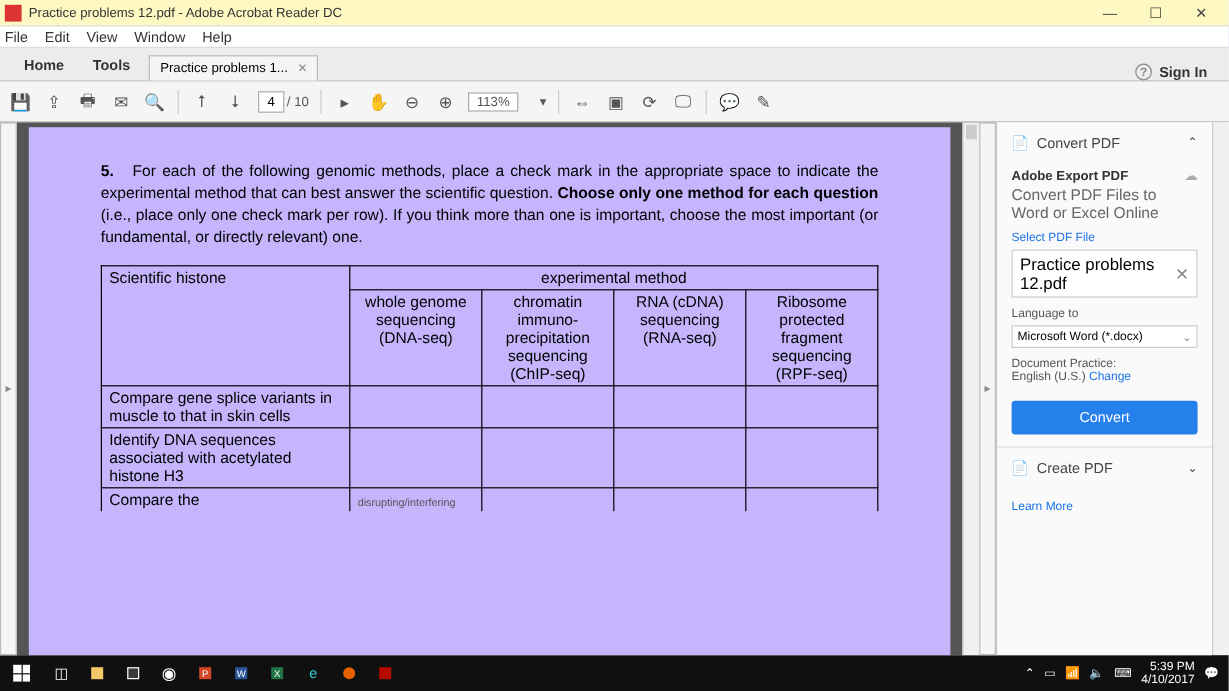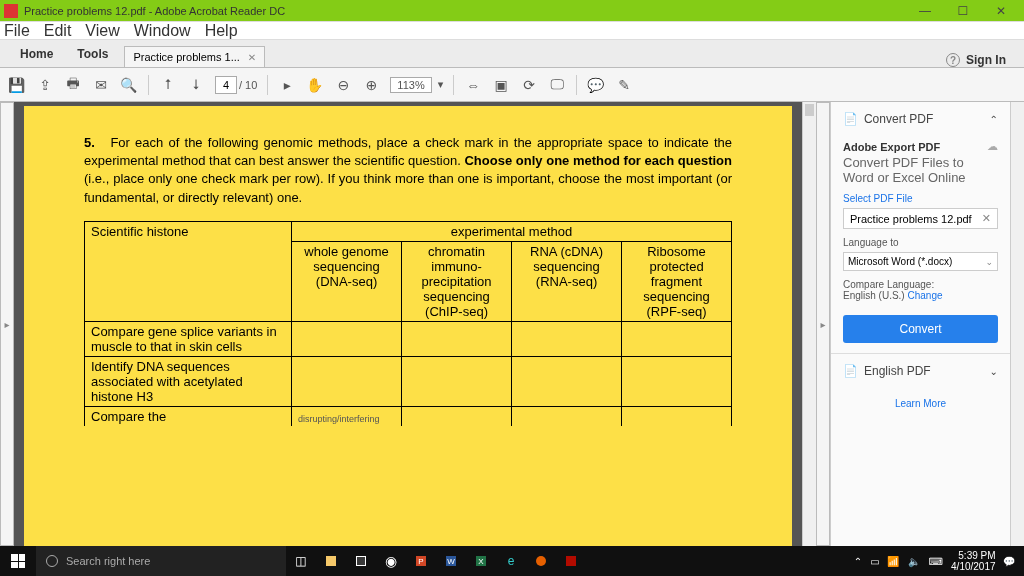--- a/index.html
+++ b/index.html
@@ -1,62 +1,62 @@
 <!DOCTYPE html>
 <html><head>
 <meta charset="utf-8">
 <style>
 *{box-sizing:border-box;margin:0;padding:0;font-family:"Segoe UI",Arial,sans-serif}
 body{width:1024px;height:576px;overflow:hidden;background:#fff;display:flex;flex-direction:column;font-size:12px}
-.titlebar{height:22px;background:#84cc16;display:flex;align-items:center;padding:0 4px;border-bottom:1px solid #ddd}
+.titlebar{height:22px;background:#fef9c3;display:flex;align-items:center;padding:0 4px;border-bottom:1px solid #ddd}
 .titlebar .icon{width:14px;height:14px;background:#d33;margin-right:6px}
 .titlebar .title{flex:1;font-size:11px;color:#333}
 .winbtns{display:flex;gap:0}
 .winbtn{width:38px;height:22px;display:flex;align-items:center;justify-content:center;font-size:12px;color:#444}
-.menubar{height:18px;display:flex;align-items:center;padding:0 4px;gap:14px;font-size:16px;color:#333;border-bottom:1px solid #ddd}
+.menubar{height:18px;display:flex;align-items:center;padding:0 4px;gap:14px;font-size:12px;color:#333;border-bottom:1px solid #ddd}
 .menubar span{cursor:default}
 .tabstrip{height:28px;background:#ececec;display:flex;align-items:flex-end;padding:0 8px;border-bottom:1px solid #bbb}
 .hometab{padding:6px 12px;font-size:12px;font-weight:bold;color:#333}
 .doctab{background:#f5f5f5;border:1px solid #bbb;border-bottom:none;padding:4px 8px;font-size:11px;display:flex;align-items:center;gap:8px;margin-left:4px}
 .doctab .x{font-size:10px;color:#888}
 .signin{margin-left:auto;display:flex;align-items:center;gap:6px;padding:0 10px;font-size:12px;font-weight:bold;color:#333}
 .help-icon{width:14px;height:14px;border:1px solid #888;border-radius:50%;display:flex;align-items:center;justify-content:center;font-size:10px;color:#888}
 .toolbar{height:34px;background:#f5f5f5;border-bottom:1px solid #bbb;display:flex;align-items:center;padding:0 8px;gap:10px;color:#555}
 .tbicon{width:18px;height:18px;display:flex;align-items:center;justify-content:center;font-size:14px}
 .sep{width:1px;height:20px;background:#ccc}
 .pagebox{display:flex;align-items:center;gap:2px;font-size:11px}
 .pagebox input{width:22px;height:18px;text-align:center;border:1px solid #aaa;font-size:11px}
-.zoombox{display:flex;align-items:center;gap:6px;font-size:11px}
+.zoombox{display:flex;align-items:center;gap:18px;font-size:11px}
 .zoombox .zval{border:1px solid #aaa;padding:1px 6px;background:#fff}
 .content{flex:1;display:flex;min-height:0}
 .docarea{flex:1;display:flex;background:#555;position:relative}
 .edgebtn{width:14px;background:#f5f5f5;border:1px solid #bbb;display:flex;align-items:center;justify-content:center;font-size:10px;color:#888}
-.page{flex:1;background:#fde047;margin:4px 10px 0 10px;padding:28px 60px 0 60px;font-family:Arial,sans-serif;color:#000;font-size:13px;overflow:hidden;position:relative}
+.page{flex:1;background:#c4b5fd;margin:4px 10px 0 10px;padding:28px 60px 0 60px;font-family:Arial,sans-serif;color:#000;font-size:13px;overflow:hidden;position:relative}
 .qtext{line-height:1.4;text-align:justify}
 .qtext b.num{font-weight:bold}
 table.meth{border-collapse:collapse;margin-top:14px;width:100%}
 table.meth td,table.meth th{border:1px solid #000;padding:2px 6px;font-size:13px;vertical-align:top;text-align:left;font-weight:normal}
 table.meth .hdr{text-align:center}
 .vscroll{width:14px;background:#f0f0f0;border-left:1px solid #ccc;position:relative}
 .vscroll::before{content:"";position:absolute;top:2px;left:2px;right:2px;height:12px;background:#ccc}
 .rightpanel{width:180px;background:#fafafa;border-left:1px solid #ccc;display:flex;flex-direction:column;font-size:11px;position:relative}
 .rp-section{border-bottom:1px solid #ddd;padding:10px 12px}
 .rp-title{display:flex;align-items:center;gap:6px;font-size:12px;color:#444}
 .rp-title .caret{margin-left:auto;font-size:10px}
 .rp-sub{color:#333;font-weight:bold;margin-top:6px;font-size:11px}
 .rp-desc{color:#666;font-size:13px;margin-top:2px}
 .rp-link{color:#1a73e8;font-size:10px;margin-top:8px;cursor:pointer}
-.rp-filebox{border:1px solid #ccc;background:#fff;padding:3px 6px;font-size:11px;display:flex;align-items:center;margin-top:4px}
+.rp-filebox{border:1px solid #ccc;background:#fff;padding:3px 6px;font-size:14px;display:flex;align-items:center;margin-top:4px}
 .rp-filebox .x{margin-left:auto;color:#888}
 .rp-select{border:1px solid #ccc;background:#fff;padding:3px 4px;font-size:10px;display:flex;align-items:center;margin-top:4px}
 .rp-select .caret{margin-left:auto;color:#888;font-size:9px}
 .rp-convertbtn{background:#2680eb;color:#fff;text-align:center;padding:7px;border-radius:3px;margin-top:14px;font-size:12px}
 .rp-create{padding:10px 12px}
 .rp-store{text-align:center;font-size:10px;color:#333;padding:6px 12px}
-.rp-learn{text-align:center;color:#1a73e8;font-size:10px;margin-top:4px}
+.rp-learn{text-align:left;color:#1a73e8;font-size:10px;margin-top:4px}
 .rvs{width:14px;background:#f0f0f0;border-left:1px solid #ccc}
 .taskbar{height:30px;background:#101010;display:flex;align-items:center;color:#fff;font-size:11px}
 .tb-start{width:36px;display:flex;align-items:center;justify-content:center}
 .tb-win{width:14px;height:14px;display:grid;grid-template-columns:1fr 1fr;grid-template-rows:1fr 1fr;gap:1px}
 .tb-win div{background:#fff}
 .tb-search{display:flex;align-items:center;gap:8px;background:#222;height:30px;padding:0 10px;width:250px;color:#aaa}
 .tb-search .circ{width:12px;height:12px;border:1.5px solid #aaa;border-radius:50%}
 .tb-icons{display:flex;align-items:center;height:30px}
 .tb-icons .ic{width:30px;height:30px;display:flex;align-items:center;justify-content:center;font-size:12px}
 .tb-tray{margin-left:auto;display:flex;align-items:center;gap:8px;padding:0 8px;font-size:10px;color:#fff}
@@ -192,52 +192,48 @@
       <div class="rp-link">Select PDF File</div>
       <div class="rp-filebox">
         <span>Practice problems 12.pdf</span>
         <span class="x">✕</span>
       </div>
       <div style="margin-top:8px;font-size:10px;color:#555">Language to</div>
       <div class="rp-select">
         <span>Microsoft Word (*.docx)</span>
         <span class="caret">⌄</span>
       </div>
-      <div style="margin-top:8px;font-size:10px;color:#555">Compare Language:</div>
+      <div style="margin-top:8px;font-size:10px;color:#555">Document Practice:</div>
       <div style="font-size:10px;color:#555">
         <span>English (U.S.)  </span><span style="color:#1a73e8">Change</span>
       </div>
       <div class="rp-convertbtn">Convert</div>
     </div>
     <div class="rp-create">
       <div class="rp-title">
         <span style="color:#d55">📄</span>
-        <span>English PDF</span>
+        <span>Create PDF</span>
         <span class="caret">⌄</span>
       </div>
     </div>
     <div class="rp-store">
       <div class="rp-learn">Learn More</div>
     </div>
   </div>
   <div class="rvs"></div>
 </div>
 
 <div class="taskbar">
   <div class="tb-start">
     <div class="tb-win">
         <div></div>
         <div></div>
         <div></div>
         <div></div>
       </div>
-  </div>
-  <div class="tb-search">
-    <div class="circ"></div>
-    <span>Search right here</span>
   </div>
   <div class="tb-icons">
     <div class="ic">◫</div>
     <div class="ic">
         <div class="sq" style="background:#f5c869"></div>
       </div>
     <div class="ic">
         <div class="sq" style="background:#3a3a3a;border:1px solid #fff"></div>
       </div>
     <div class="ic" style="font-size:14px">◉</div>

